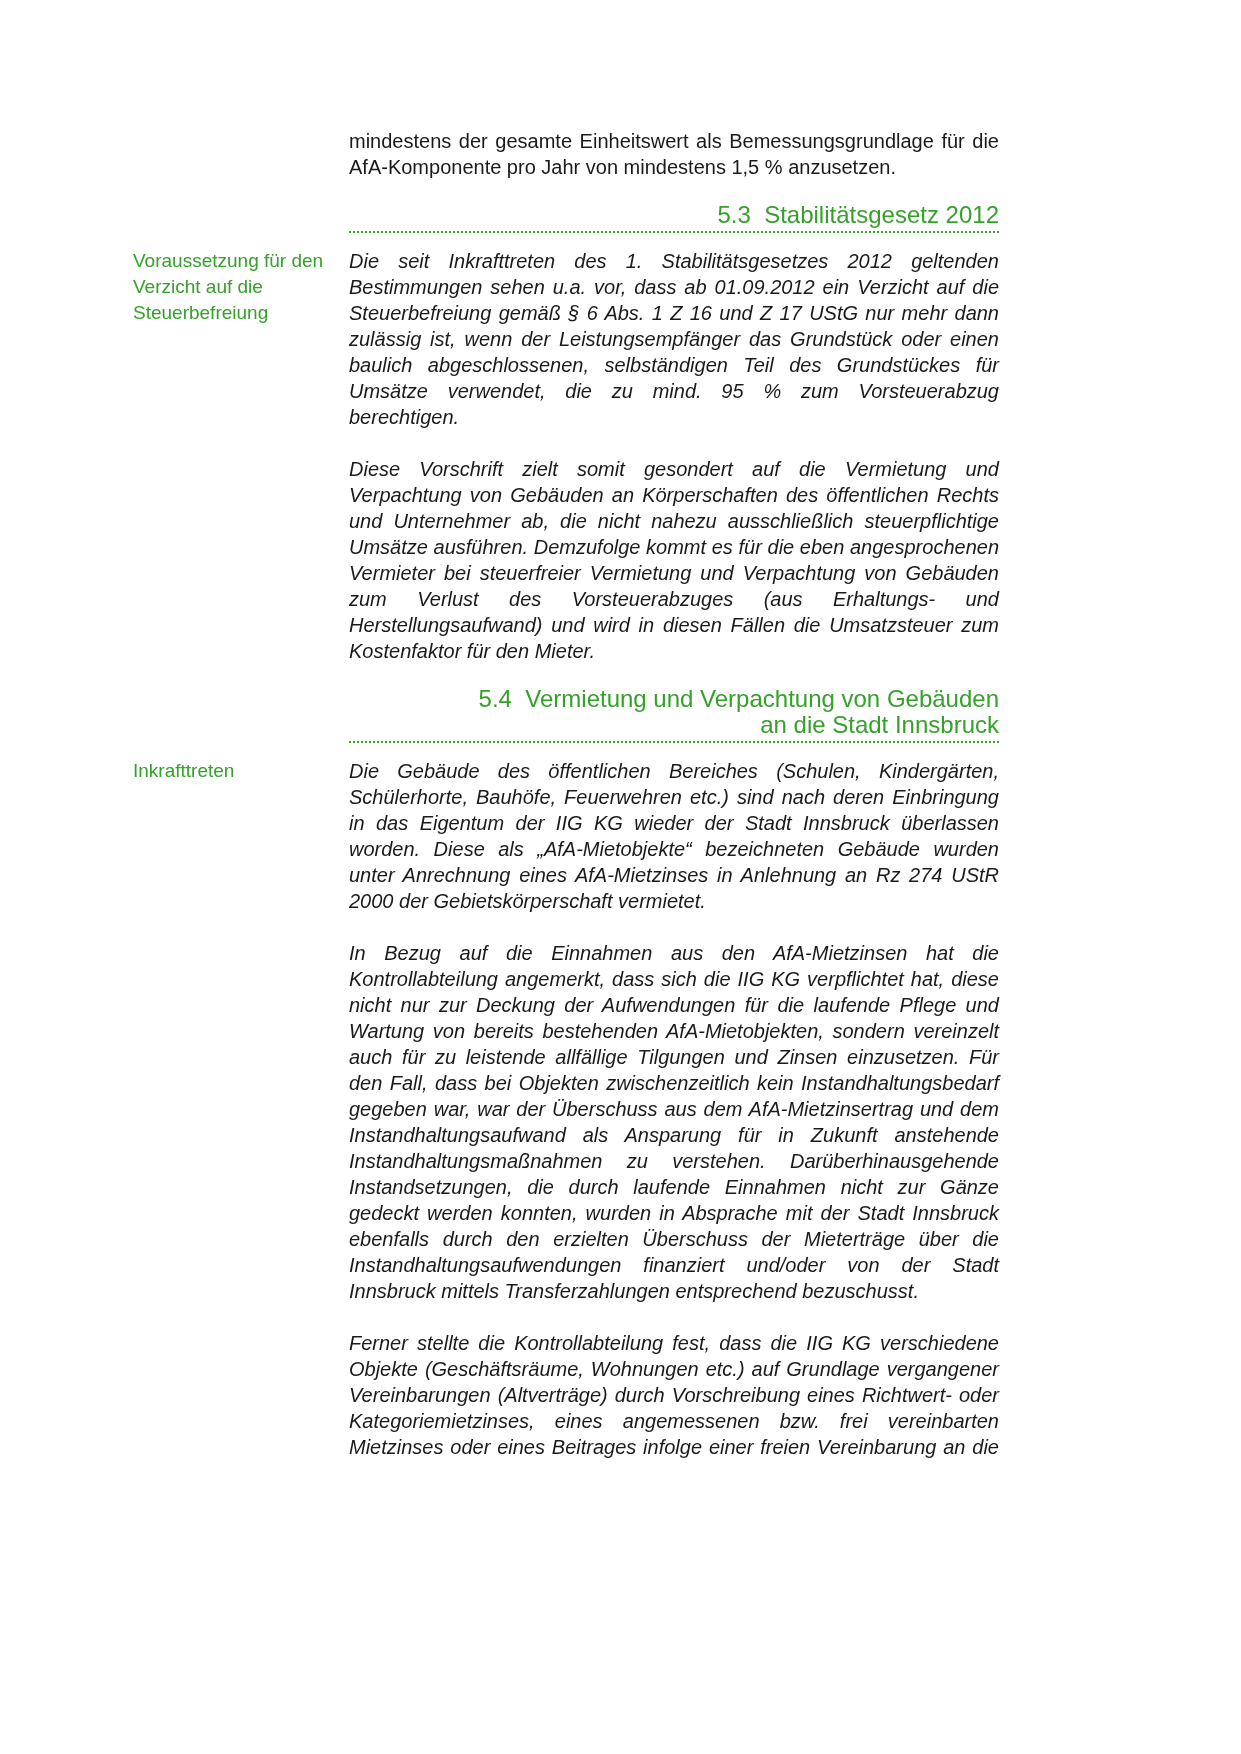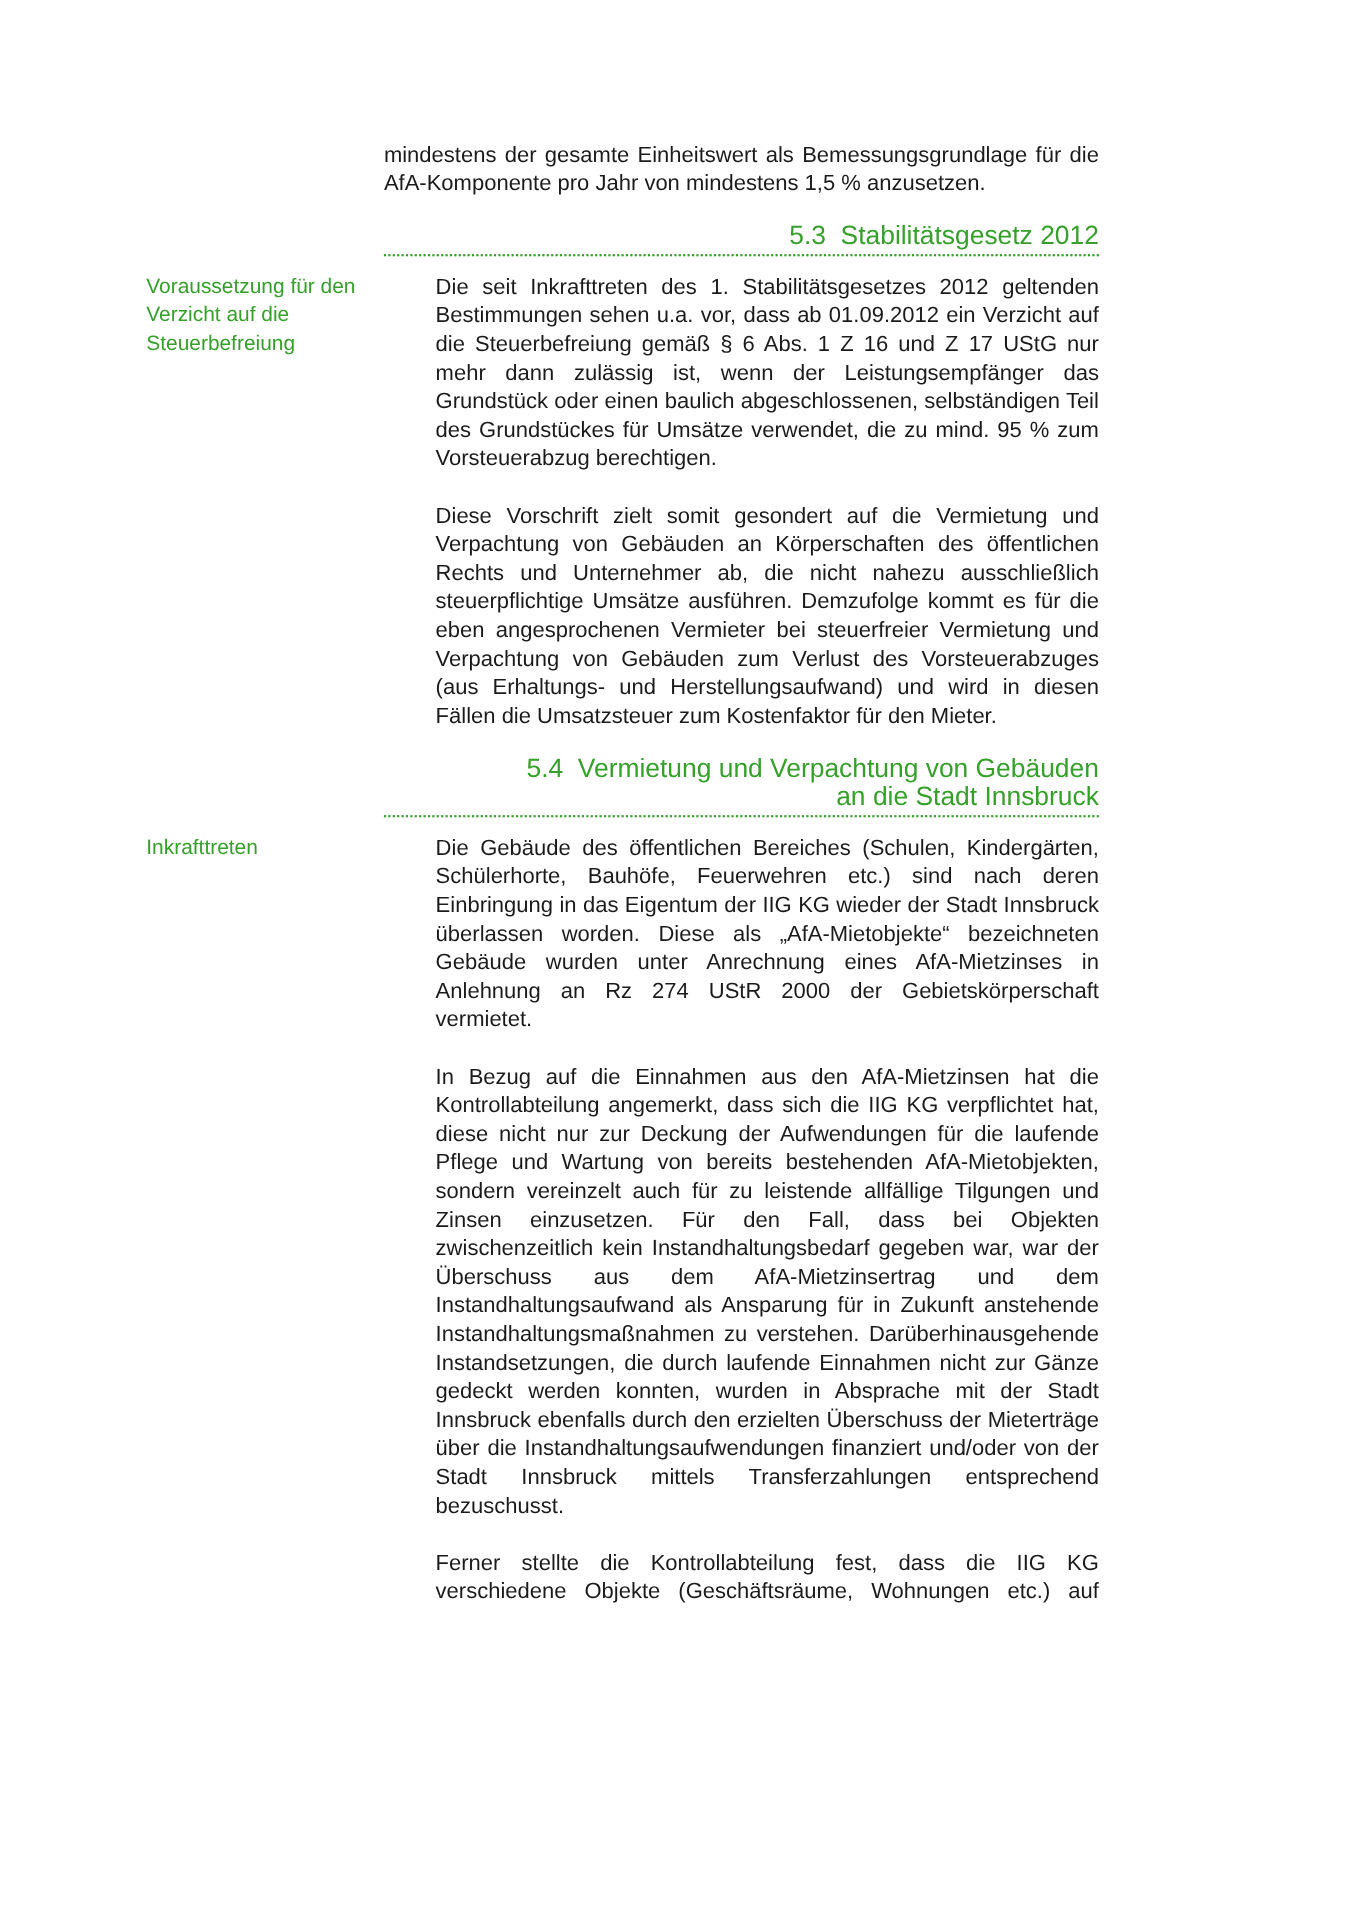--- a/index.html
+++ b/index.html
@@ -42,33 +42,32 @@
     text-align: right;
     color: var(--accent-green, #35a02a);
     white-space: pre-wrap;
     border-bottom: 2px dotted var(--accent-green, #35a02a);
     padding-bottom: 3px;
   }
   .section-body {
     display: flex;
     align-items: flex-start;
     margin-top: 15px;
-    gap: 47px;
   }
   .margin-label {
     flex: 0 0 216px;
     width: 216px;
     box-sizing: border-box;
     padding-right: 14px;
     font-size: 19px;
     line-height: 26px;
     color: var(--accent-green, #35a02a);
     white-space: pre-line;
   }
-  .paragraphs { flex: 1 1 auto; min-width: 0; }
+  .paragraphs { flex: 1 1 auto; min-width: 0; font-style: italic; }
   .footer {
     position: absolute;
     left: 133px;
     top: 1492px;
     width: 866px;
   }
   .footer-divider {
     border-top: 2px dotted var(--footer-rule, #333333);
     margin-bottom: 9px;
   }

